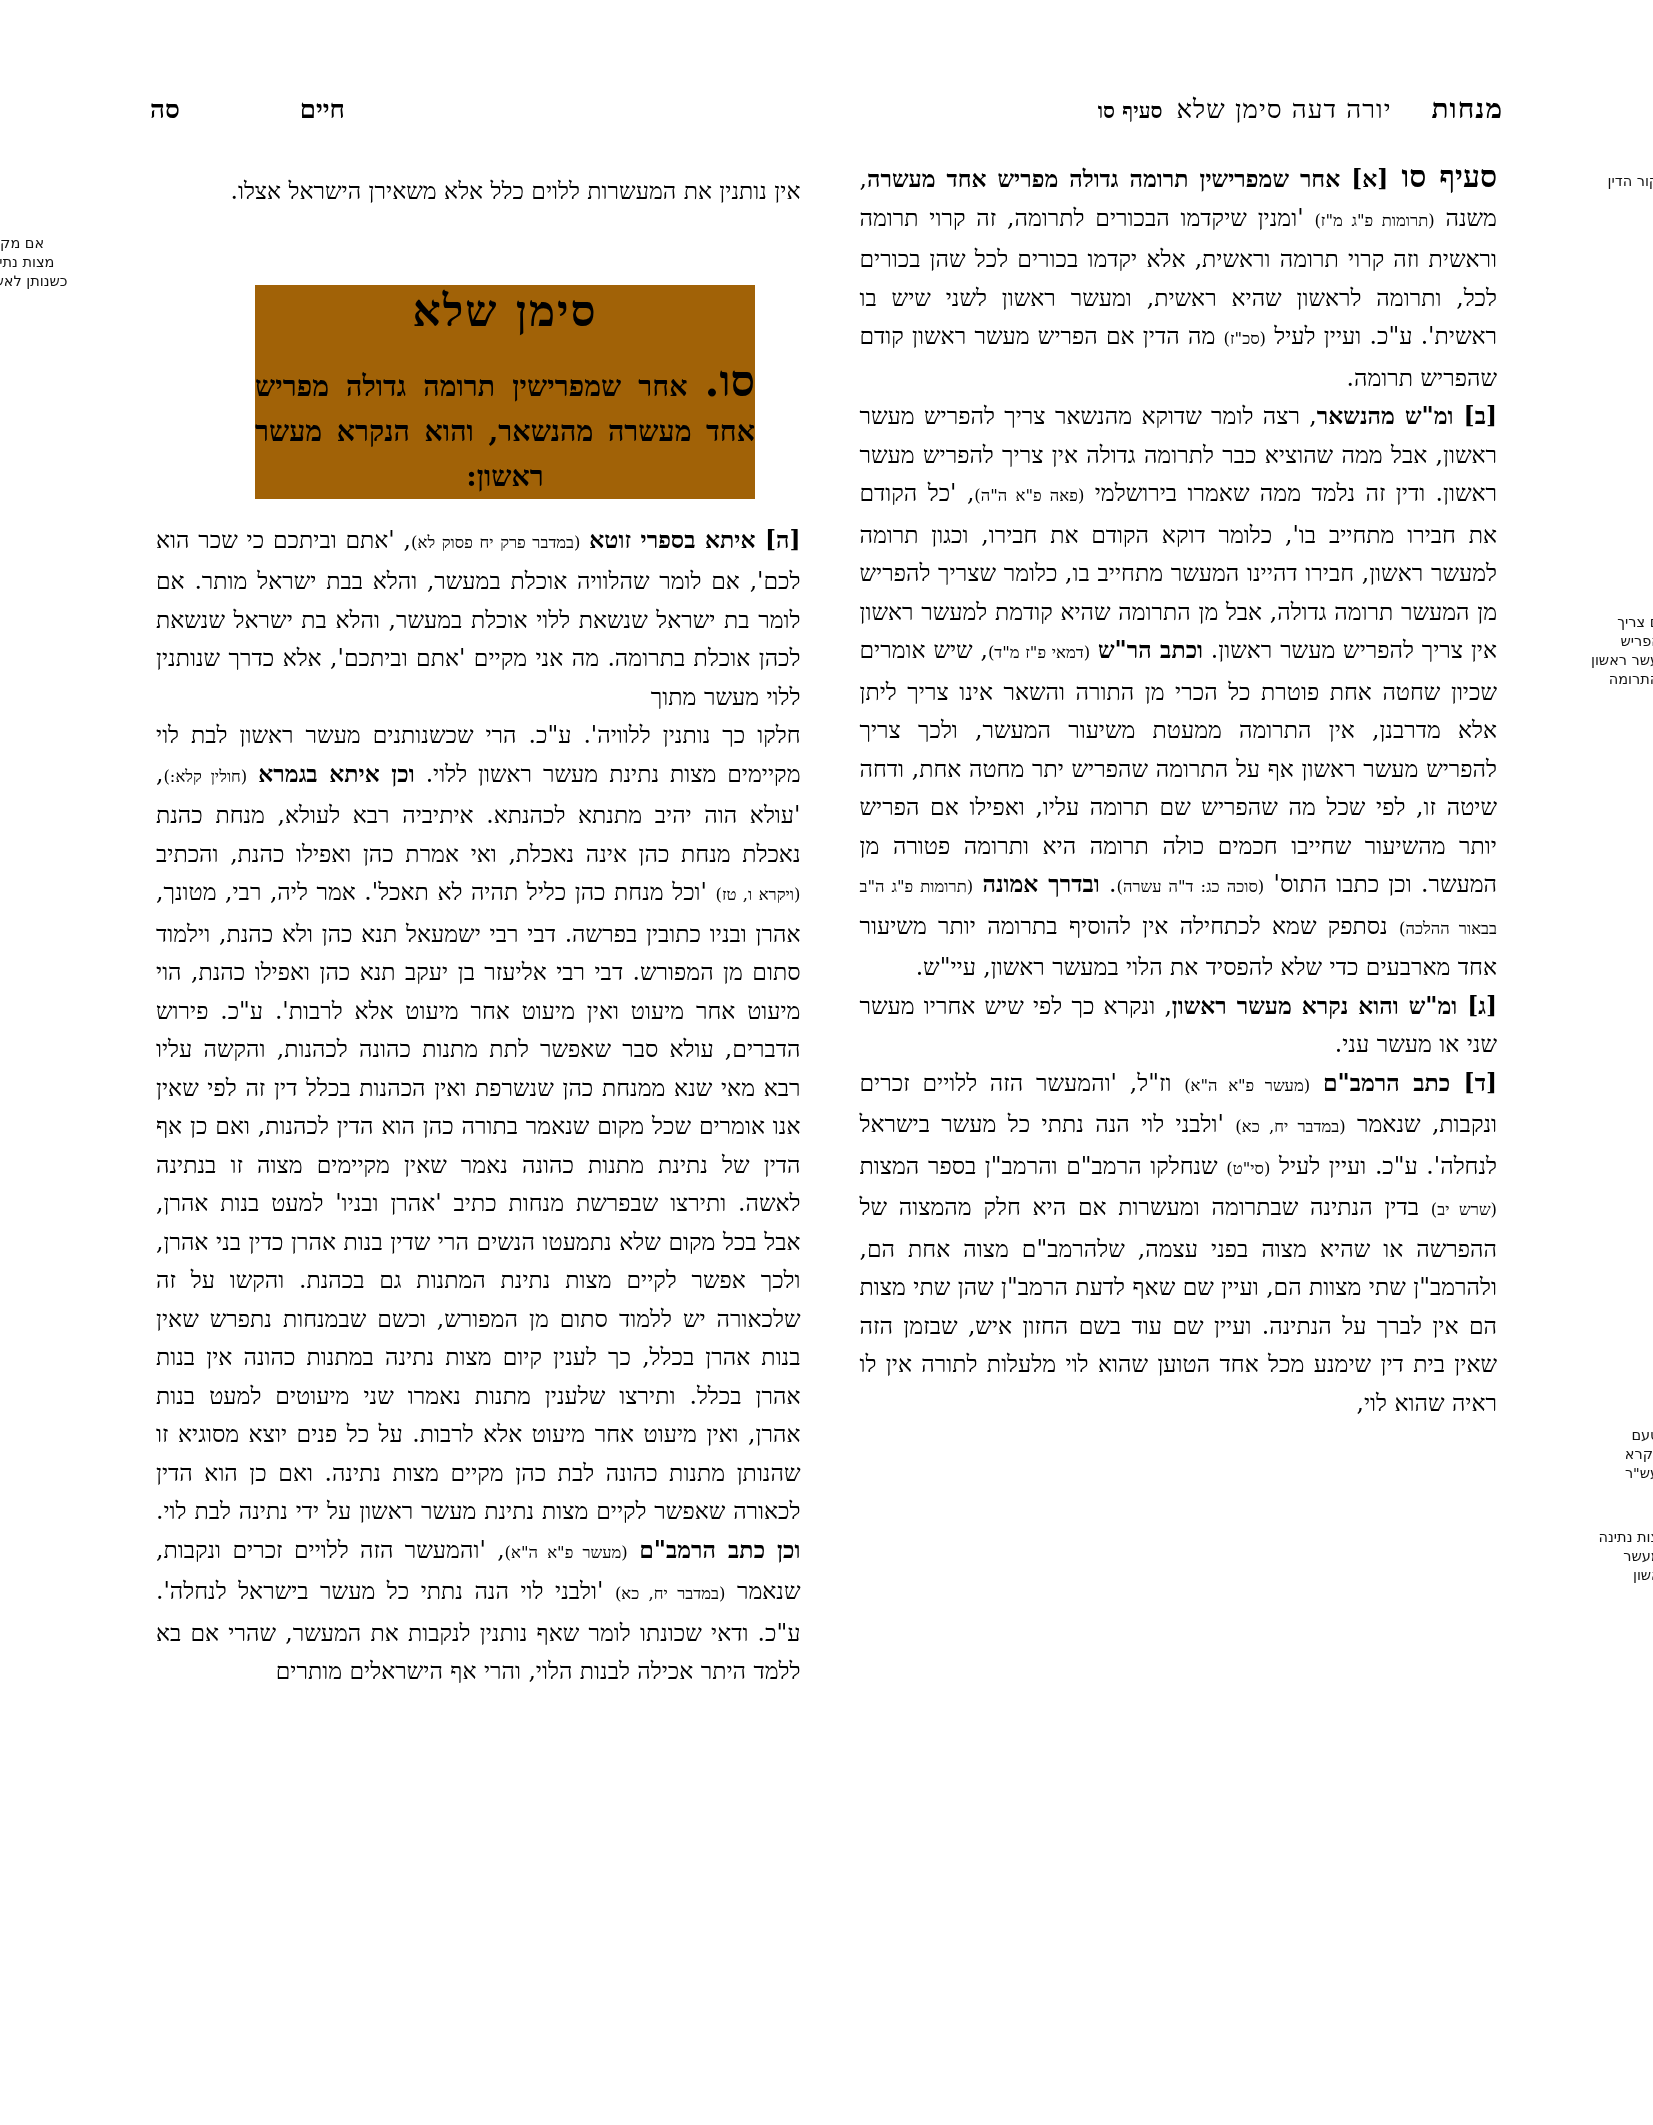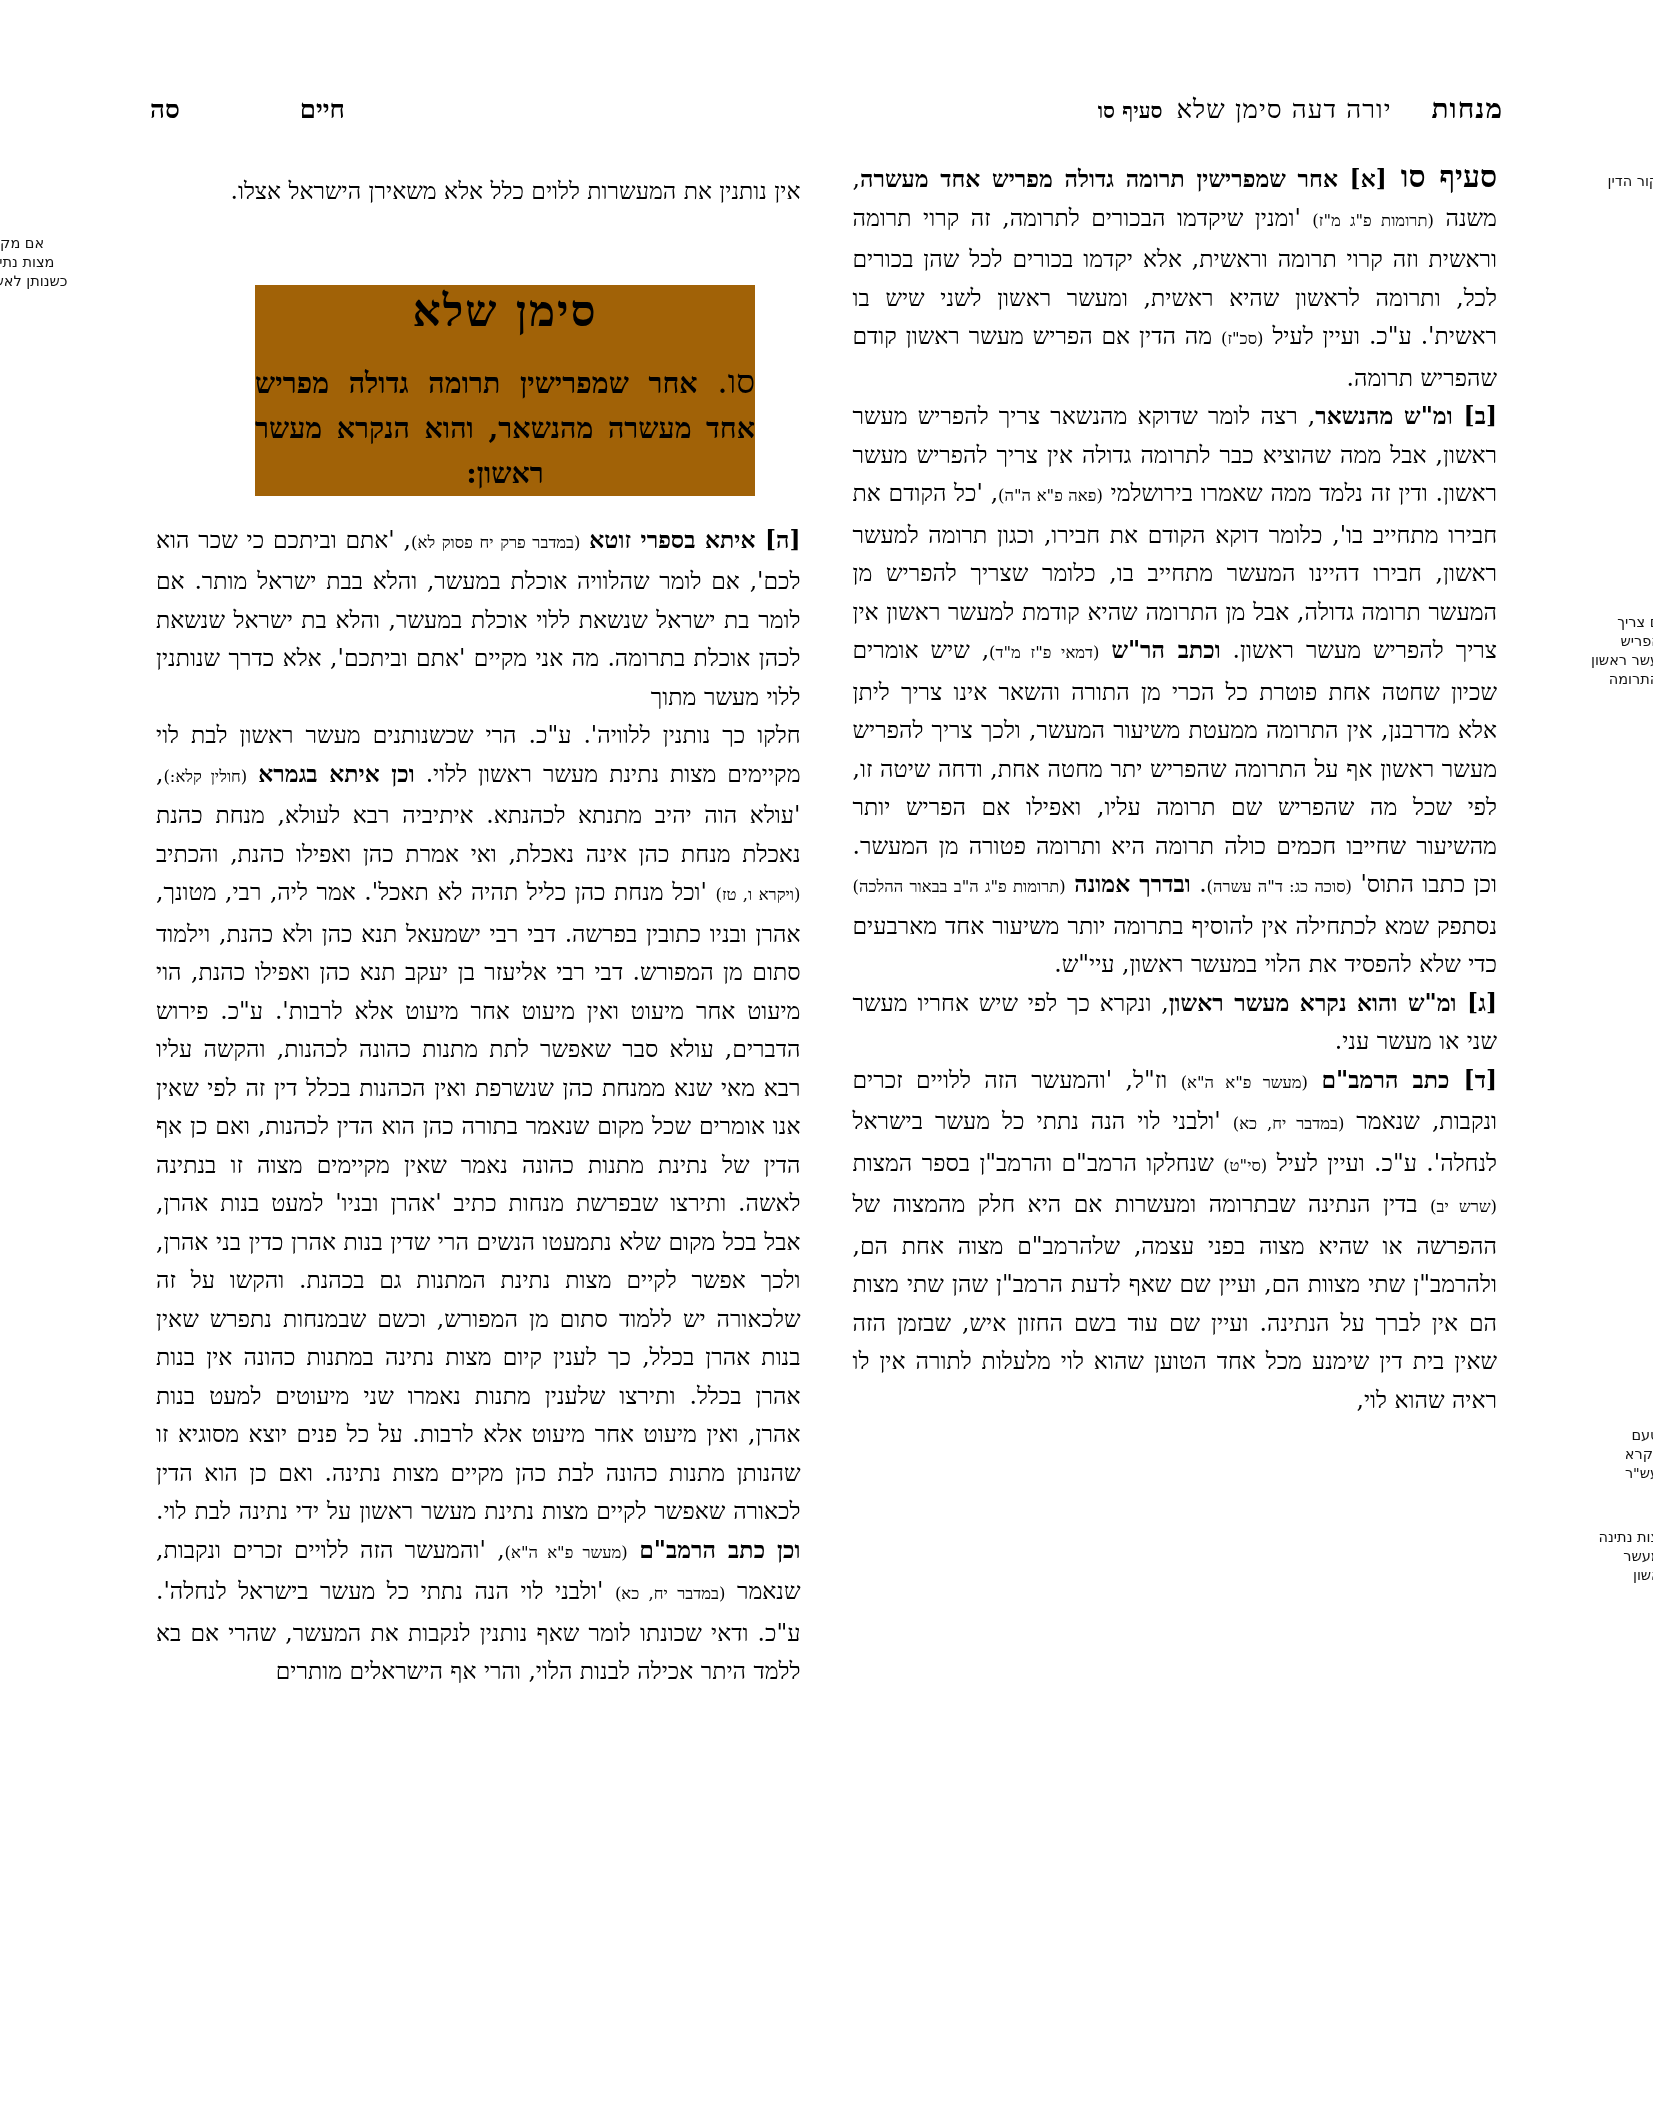--- a/index.html
+++ b/index.html
@@ -89,20 +89,21 @@
   .col-left  { width: 50%; padding-right: 26px; }
 
   .col-inner {
     position: relative;
     font-size: 23.4px;
     line-height: 38.5px;
     text-align: justify;
     text-align-last: right;
     direction: rtl;
     hyphens: none;
+    margin-left: 7px;
   }
   .col-right .col-inner { margin-right: 86px; }
   .col-left  .col-inner { margin-left: 86px; margin-top: 14px; }
 
   p.para {
     margin: 0;
     text-align: justify;
     text-indent: 0;
   }
 
@@ -150,22 +151,22 @@
   .siman-text {
     font-size: 28.5px;
     font-weight: 700;
     line-height: 45px;
     margin: 0;
     text-align: justify;
     text-align-last: center;
     direction: rtl;
   }
   .siman-num {
-    font-size: 33px;
-    font-weight: 400;
+    font-size: 43px;
+    font-weight: 700;
     margin-top: 12px;
   }
 
   
   .heading-spacer {
     float: right;
     width: 100%;
     height: 310px;
   }
 </style>

